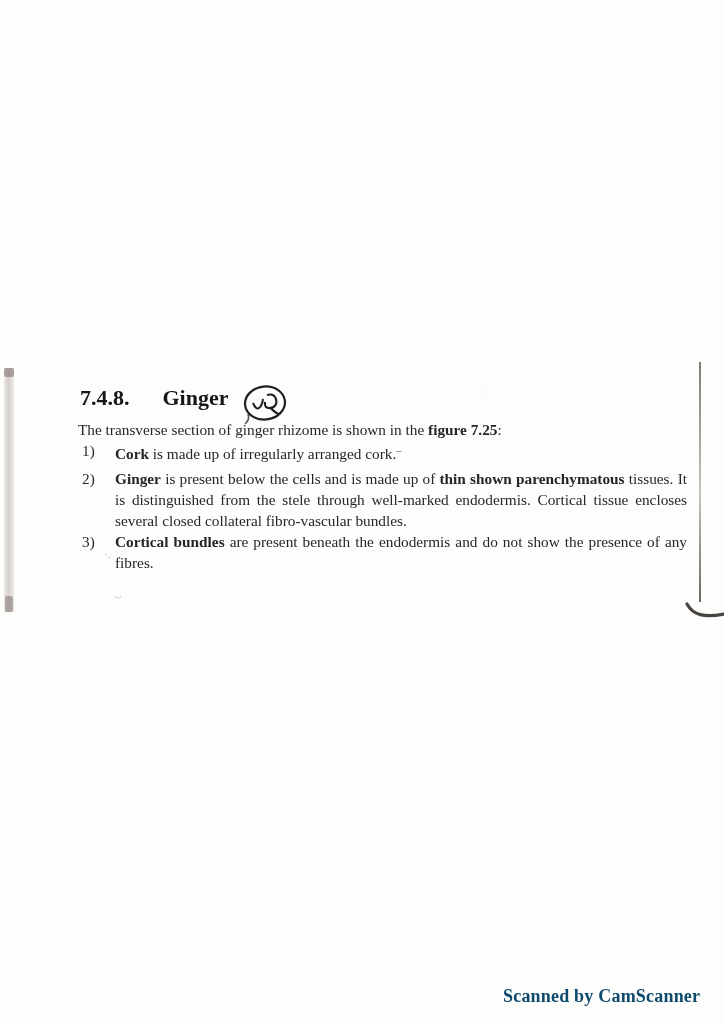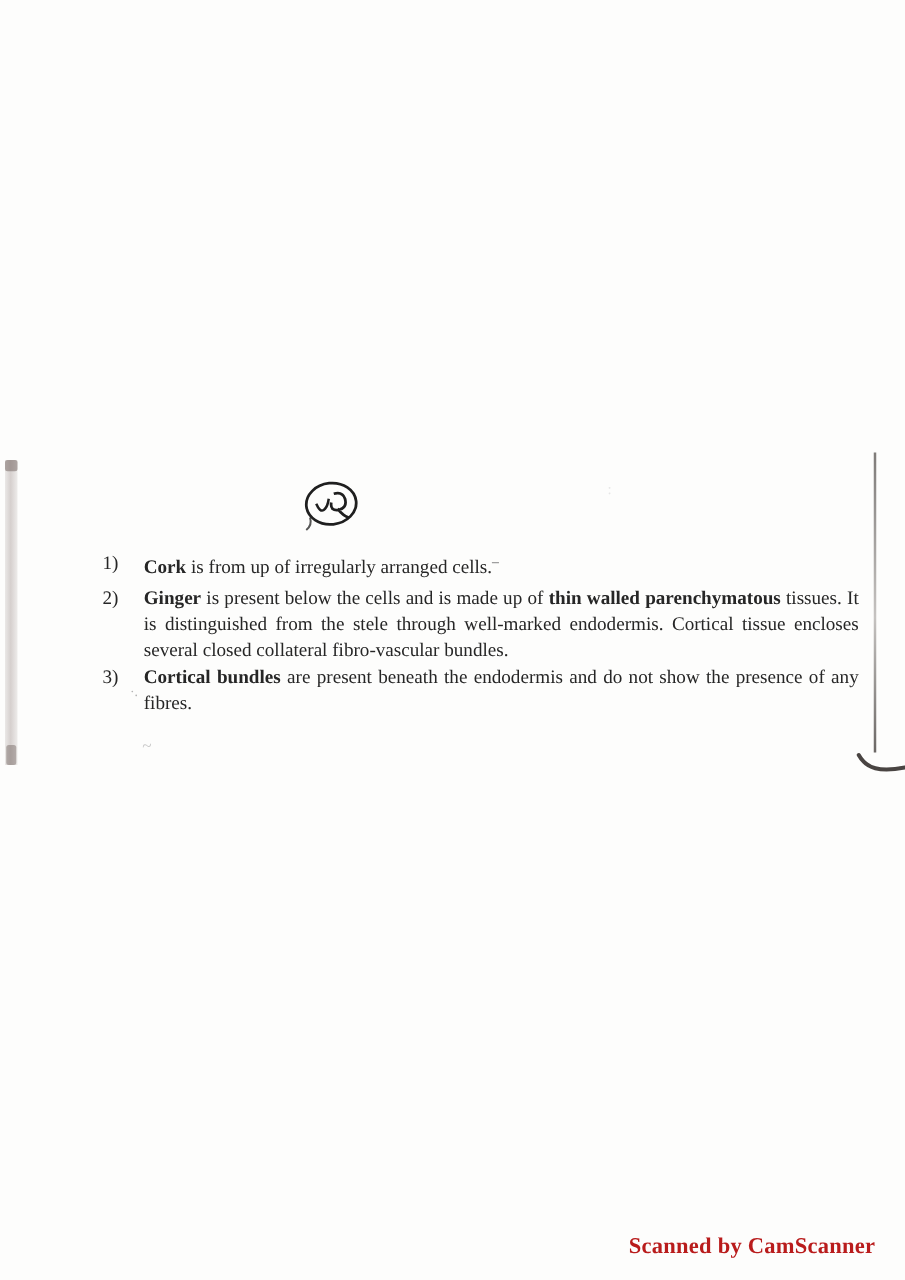--- a/index.html
+++ b/index.html
@@ -58,54 +58,56 @@
   .item3{top:531px;}
   .b{font-weight:700;}
   .supdash{font-size:11px;vertical-align:5px;color:#555;letter-spacing:-1px;}
   
   .mark-pre-line{position:absolute;left:104px;top:548px;font-size:11px;color:#b3b3b3;}
   .mark-tilde{position:absolute;left:114px;top:590px;font-size:14px;color:#c9c9c9;transform:rotate(-5deg);}
   .mark-smudge{position:absolute;left:486px;top:384px;font-size:12px;color:#e6e6e6;}
   
   .footer{
     position:absolute;left:503px;top:986px;
-    font-size:18px;font-weight:700;color:#b91c1c;letter-spacing:0.2px;
+    font-size:18px;font-weight:700;color:#0c4a6e;letter-spacing:0.2px;
     white-space:nowrap;
   }
 </style>
 </head>
 <body>
 
 <div class="doc">
 
   <div class="lstrip"></div>
   <div class="lstrip-cap-top"></div>
   <div class="lstrip-cap-bottom"></div>
   <div class="redge"></div>
   <svg class="curl" viewBox="0 0 40 26">
     <path d="M3,6 C9,17 20,20 40,16" fill="none" stroke="#35302d" stroke-width="3.2" stroke-linecap="round" opacity="0.9"></path>
   </svg>
 
+  <h1 class="heading"><span>7.4.8.</span><span class="title">Ginger</span></h1>
 
   <svg class="annot" viewBox="0 0 52 44">
     <ellipse cx="25" cy="20" rx="20" ry="16.5" fill="none" stroke="#1f1f1f" stroke-width="2.2" transform="rotate(-6 25 20)"></ellipse>
     <path d="M13,20 q3,7 6,5 q3,-2 4,-9" fill="none" stroke="#1f1f1f" stroke-width="2"></path>
     <path d="M27,12 q7,-2 9,4 q2,7 -5,9 q-7,1 -6,-6 M30,24 q5,6 9,7" fill="none" stroke="#1f1f1f" stroke-width="2.2"></path>
     <path d="M8,31 q2,6 -3,10" fill="none" stroke="#1f1f1f" stroke-width="1.6" opacity="0.75"></path>
   </svg>
 
+  <p class="intro"><span>The transverse section of ginger rhizome is shown in the </span><span class="b">figure 7.25</span><span>:</span></p>
 
   <div class="item item1">
     <span class="num">1)</span>
-    <p class="txt"><span class="b">Cork</span><span> is from up of irregularly arranged cells.</span><span class="supdash">–</span></p>
+    <p class="txt"><span class="b">Cork</span><span> is made up of irregularly arranged cork.</span><span class="supdash">–</span></p>
   </div>
 
   <div class="item item2">
     <span class="num">2)</span>
-    <p class="txt"><span class="b">Ginger</span><span> is present below the cells and is made up of </span><span class="b">thin walled parenchymatous</span><span> tissues. It is distinguished from the stele through well-marked endodermis. Cortical tissue encloses several closed collateral fibro-vascular bundles.</span></p>
+    <p class="txt"><span class="b">Ginger</span><span> is present below the cells and is made up of </span><span class="b">thin shown parenchymatous</span><span> tissues. It is distinguished from the stele through well-marked endodermis. Cortical tissue encloses several closed collateral fibro-vascular bundles.</span></p>
   </div>
 
   <div class="item item3">
     <span class="num">3)</span>
     <p class="txt"><span class="b">Cortical bundles</span><span> are present beneath the endodermis and do not show the presence of any fibres.</span></p>
   </div>
 
   <span class="mark-pre-line">·.</span>
   <span class="mark-tilde">~</span>
   <span class="mark-smudge">:</span>

